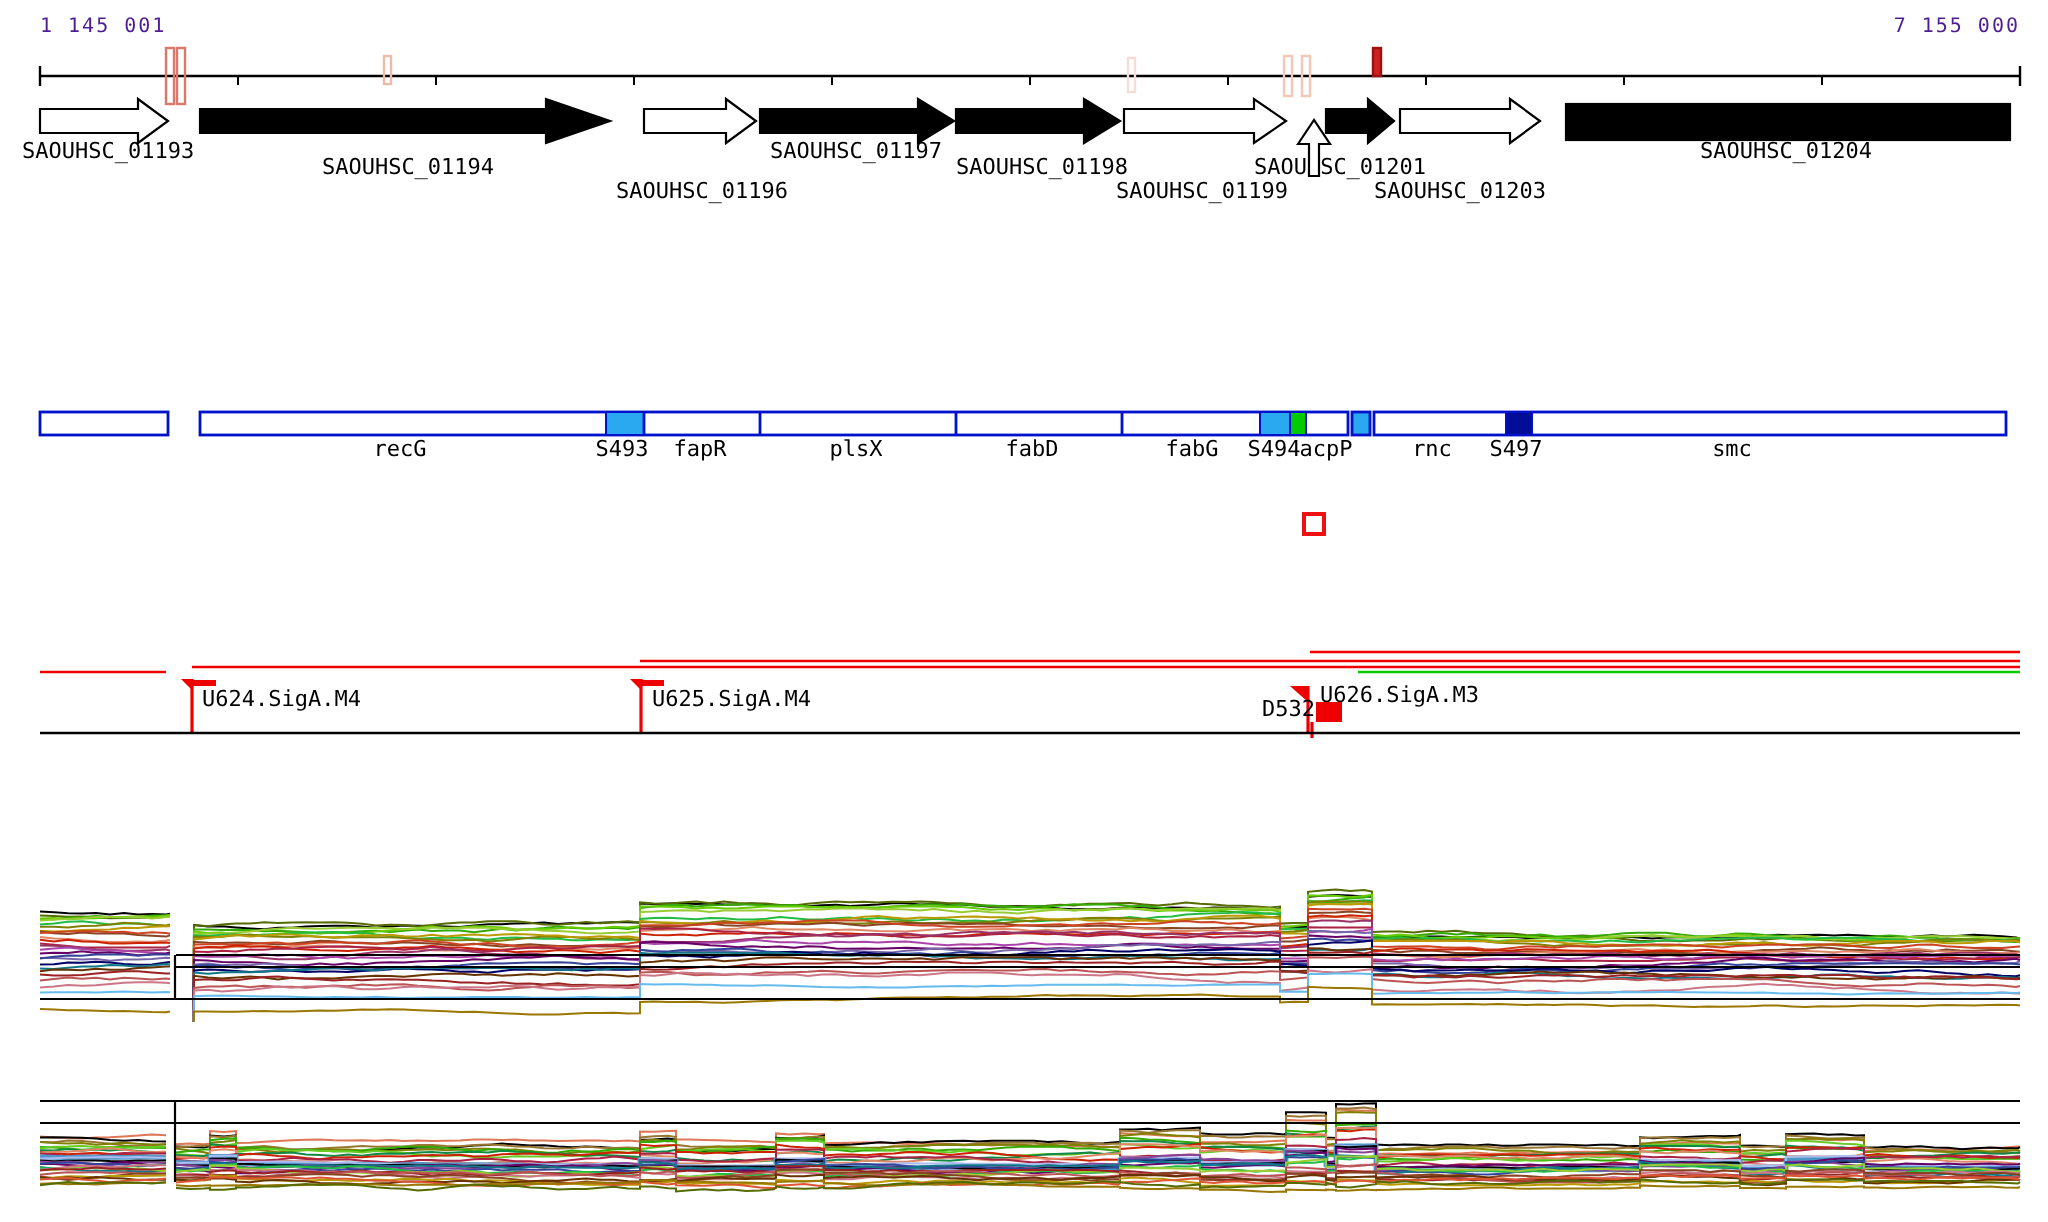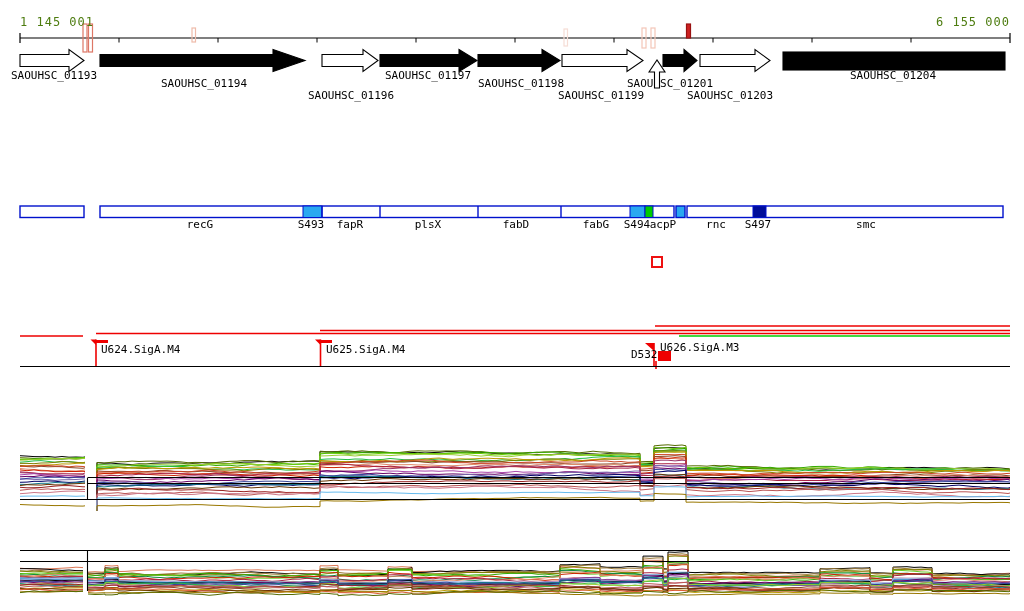--- a/index.html
+++ b/index.html
@@ -1,28 +1,28 @@
 <!DOCTYPE html>
 <html><head>
 <meta charset="utf-8">
 <style>
   html,body{margin:0;padding:0;background:#fff;}
   #canvas{position:relative;width:1024px;height:611px;background:#fff;overflow:hidden;
           font-family:"DejaVu Sans Mono","Liberation Mono",monospace;}
-  .coord{position:absolute;top:15px;font-size:12px;color:#4d7c0f;letter-spacing:1px;}
+  .coord{position:absolute;top:8px;font-size:10px;color:#4c1d95;letter-spacing:1px;}
   .coord.left{left:20px;}
   .coord.right{right:14px;text-align:right;}
   svg{display:block;}
 </style>
 </head>
 <body>
 
 <div id="canvas">
   <div class="coord left">1 145 001</div>
-  <div class="coord right">6 155 000</div>
+  <div class="coord right">7 155 000</div>
   <svg id="scene" width="1024" height="611" viewBox="0 0 1024 611">
       <line x1="20" y1="38" x2="1010" y2="38" stroke="#000" stroke-width="1.2"></line>
       <line x1="20" y1="33" x2="20" y2="43" stroke="#000" stroke-width="1.2"></line>
       <line x1="1010" y1="33" x2="1010" y2="43" stroke="#000" stroke-width="1.2"></line>
       <line x1="119" y1="38" x2="119" y2="42.5" stroke="#000"></line>
       <line x1="218" y1="38" x2="218" y2="42.5" stroke="#000"></line>
       <line x1="317" y1="38" x2="317" y2="42.5" stroke="#000"></line>
       <line x1="416" y1="38" x2="416" y2="42.5" stroke="#000"></line>
       <line x1="515" y1="38" x2="515" y2="42.5" stroke="#000"></line>
       <line x1="614" y1="38" x2="614" y2="42.5" stroke="#000"></line>

